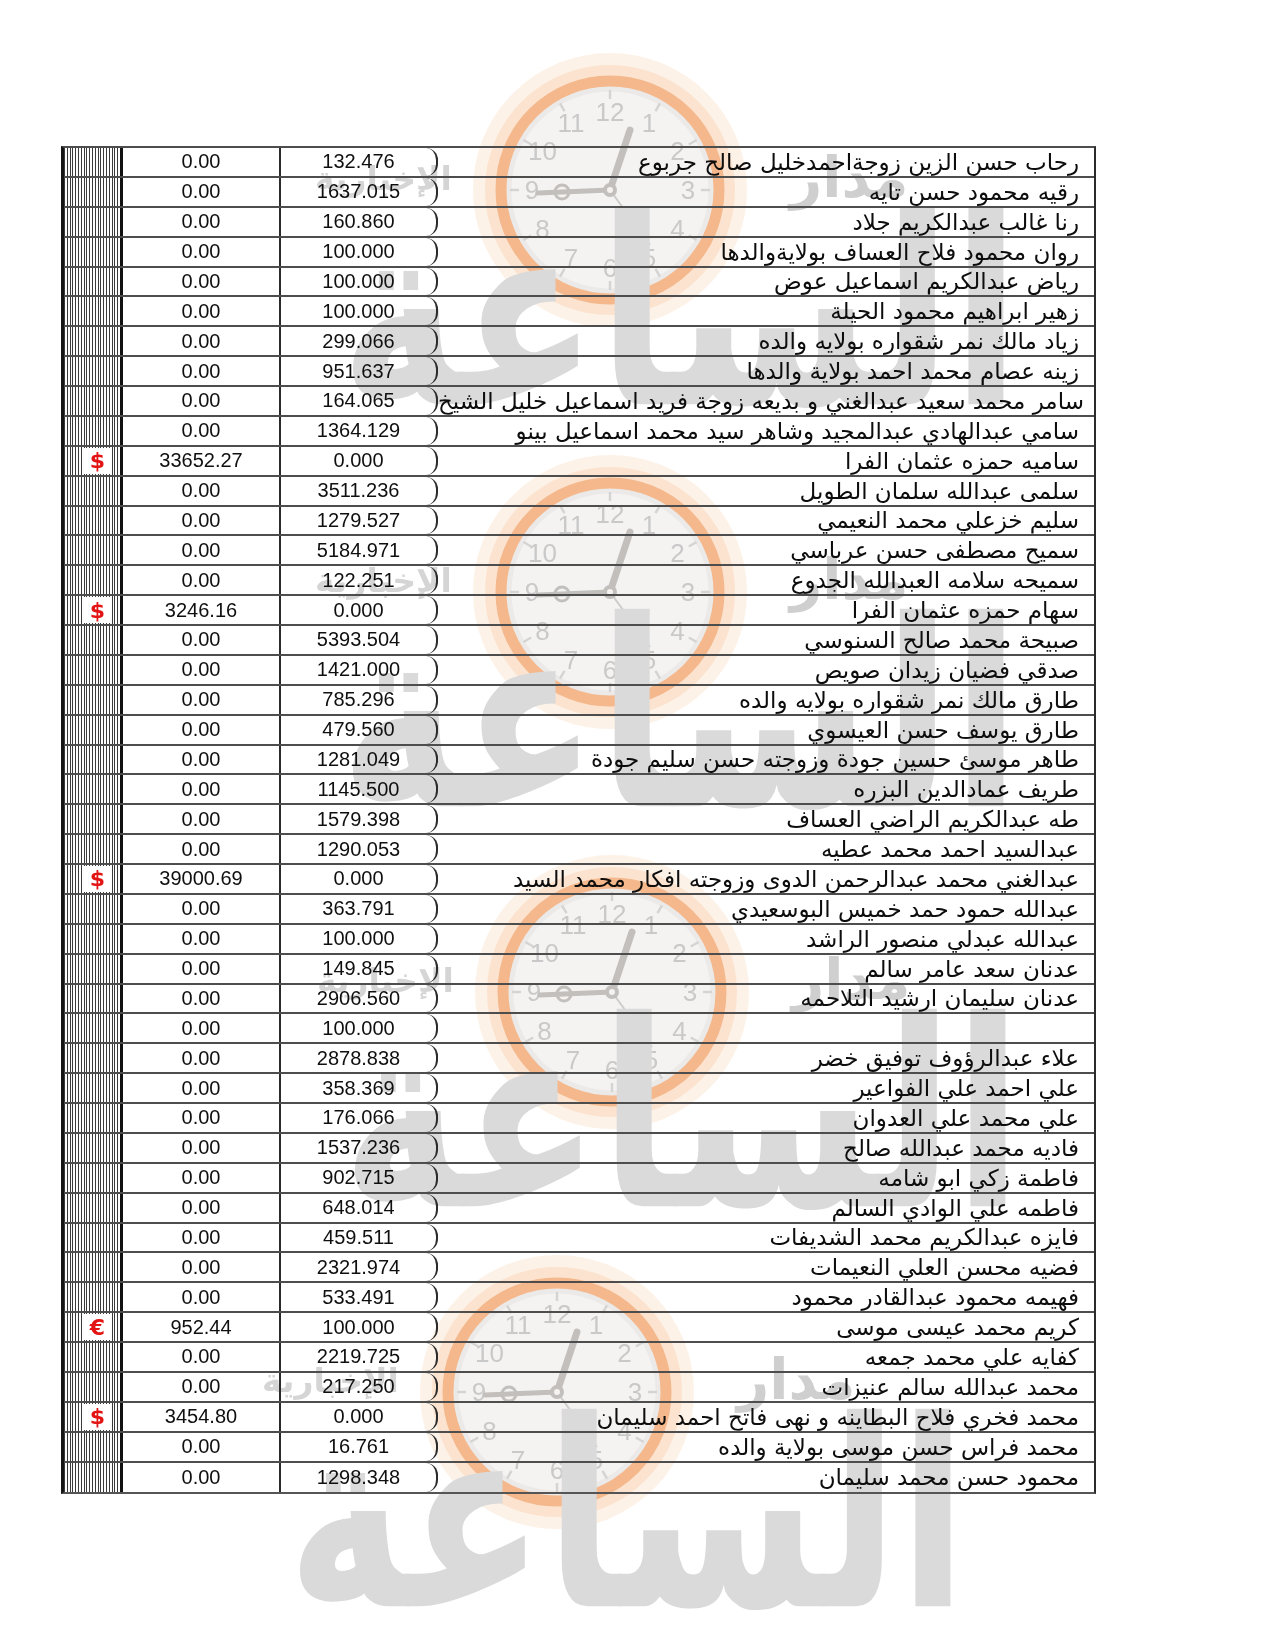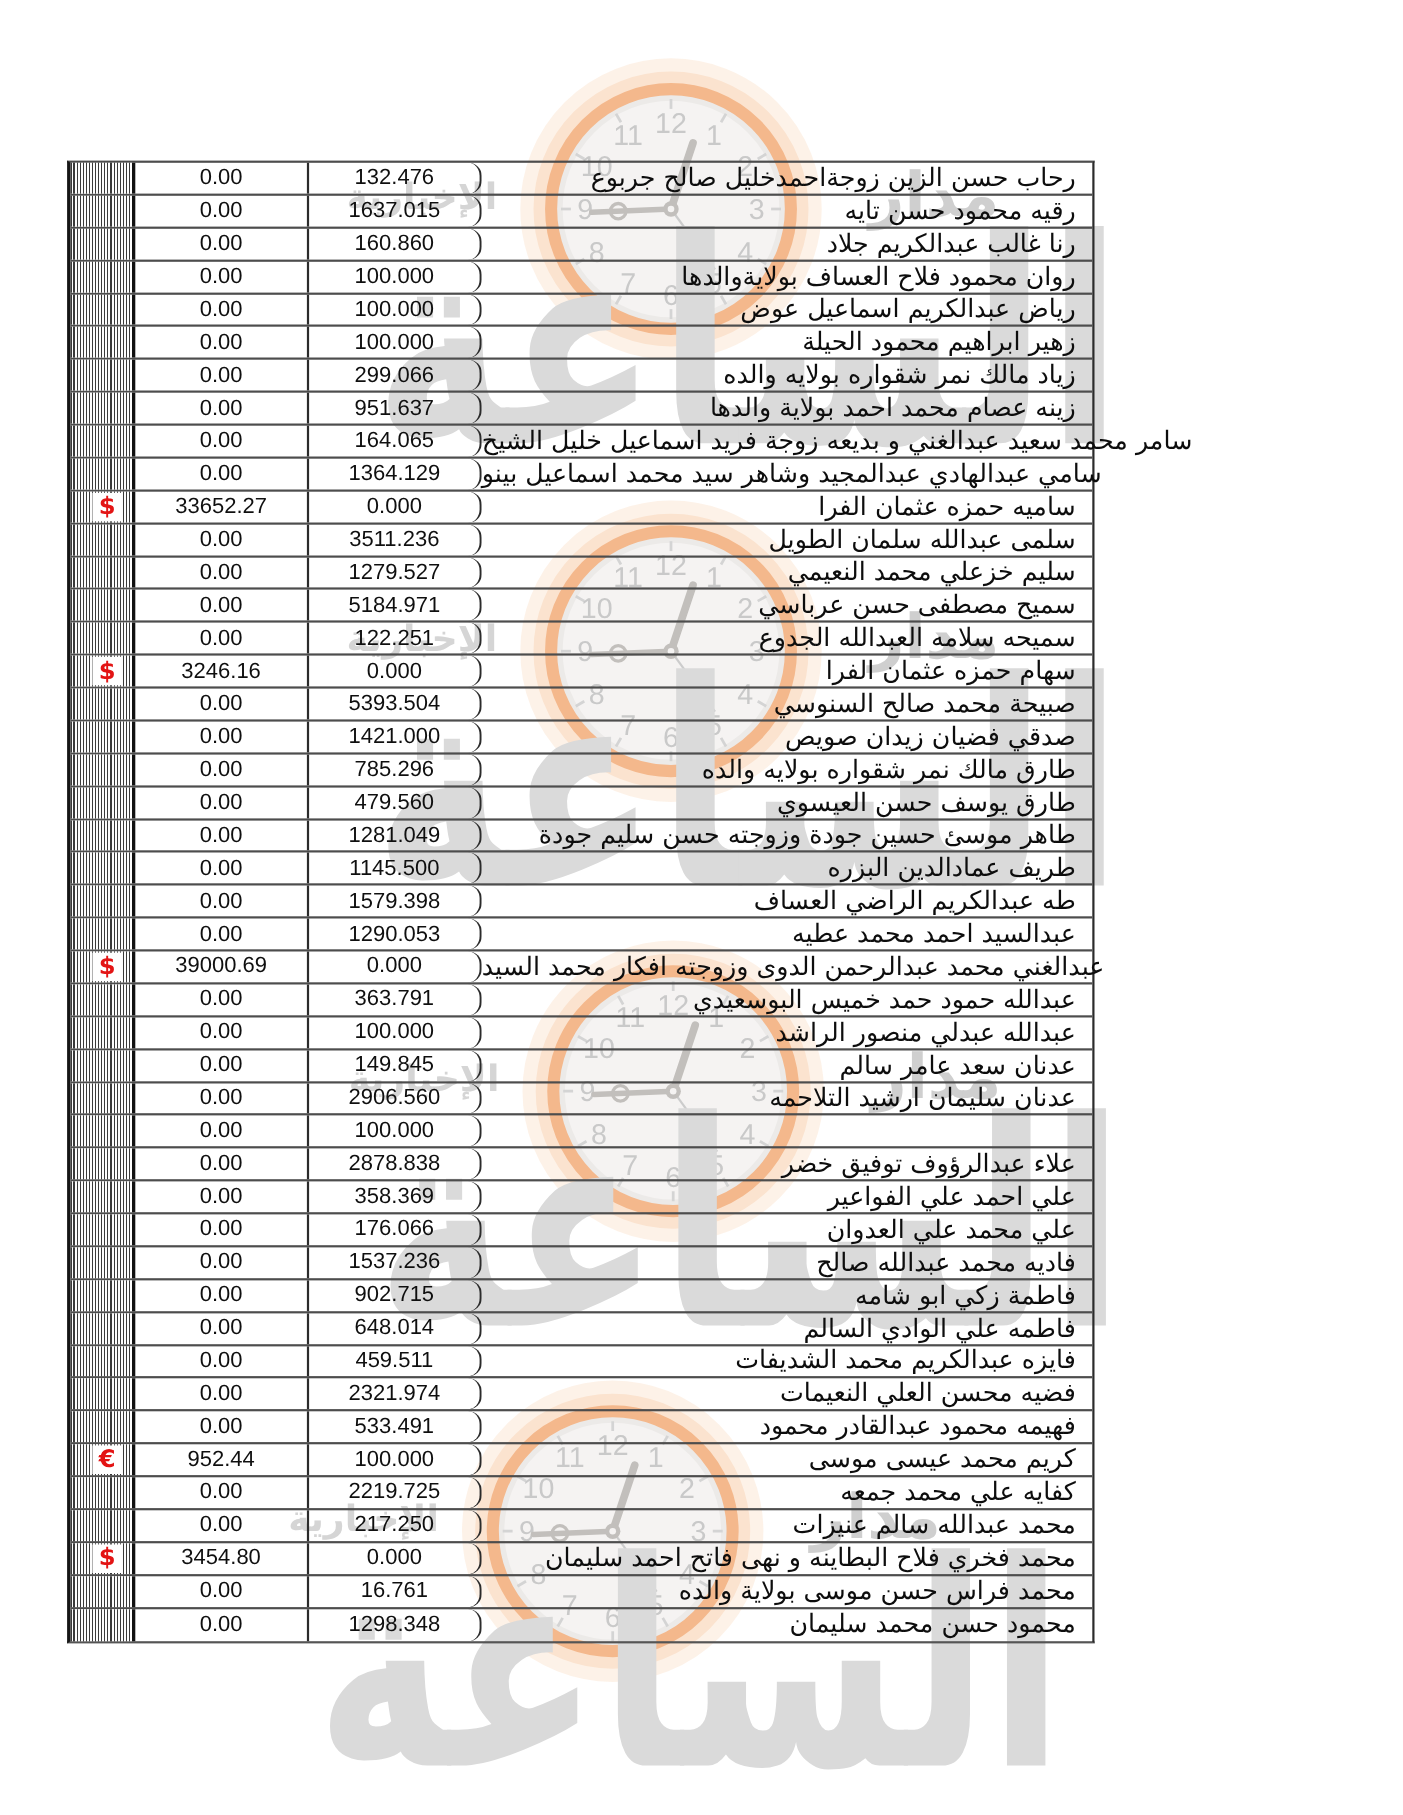--- a/index.html
+++ b/index.html
@@ -20,21 +20,21 @@
     font-size:33px;color:#d5d5d5;line-height:1;
   }
   .wm-brand-main{
     position:absolute;font-family:"DejaVu Sans",sans-serif;font-weight:bold;
     font-size:200px;color:#dadada;text-align:right;line-height:0.82;
     letter-spacing:-4px;transform:scaleY(1.3);transform-origin:top right;
     white-space:nowrap;
   }
   
   #doc-table{
-    position:absolute;left:61px;top:146px;width:934px;z-index:1;
+    position:absolute;left:61px;top:146px;width:1035px;z-index:1;
     border-left:3px solid #161616;border-right:2px solid #2b2b2b;
     border-top:2px solid #4d4d4d;border-bottom:2px solid #555;
     box-sizing:border-box;
   }
   .row{
     display:grid;grid-template-columns:59px 158px 157px 1fr;
     height:29.88px;box-sizing:border-box;border-bottom:2px solid #4d4d4d;
     background:transparent;
   }
   .row:last-child{border-bottom:none;}

